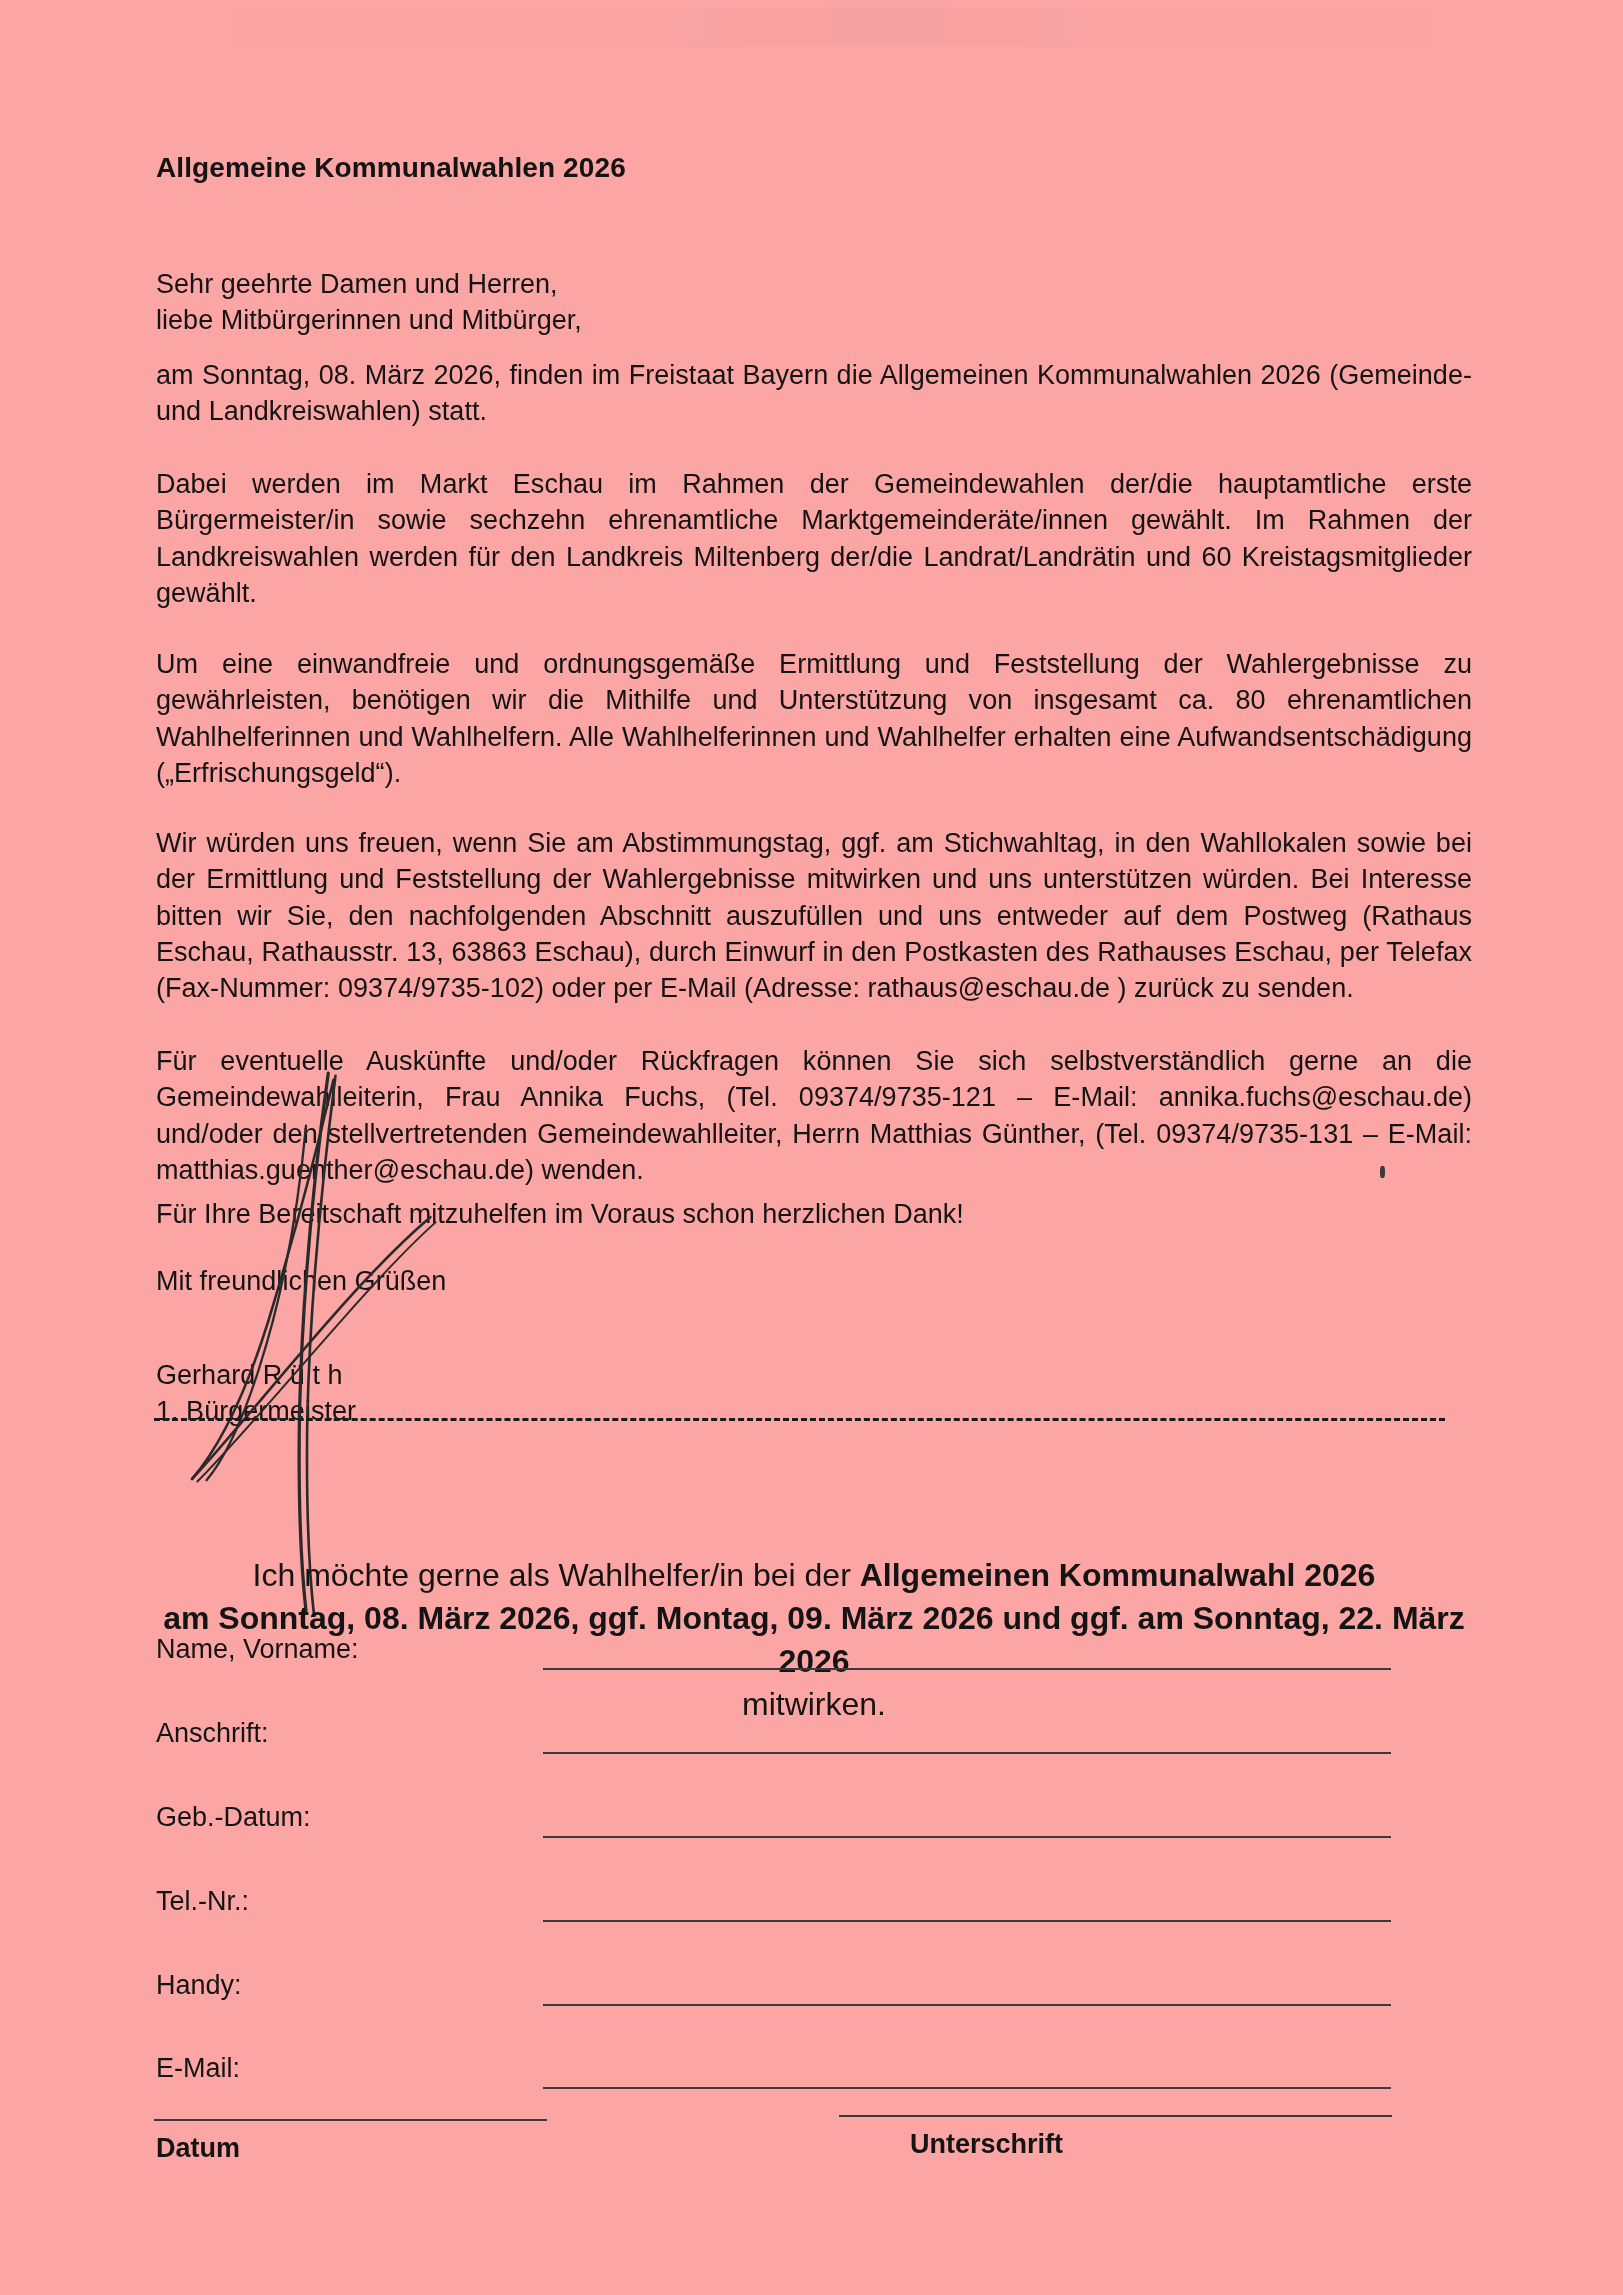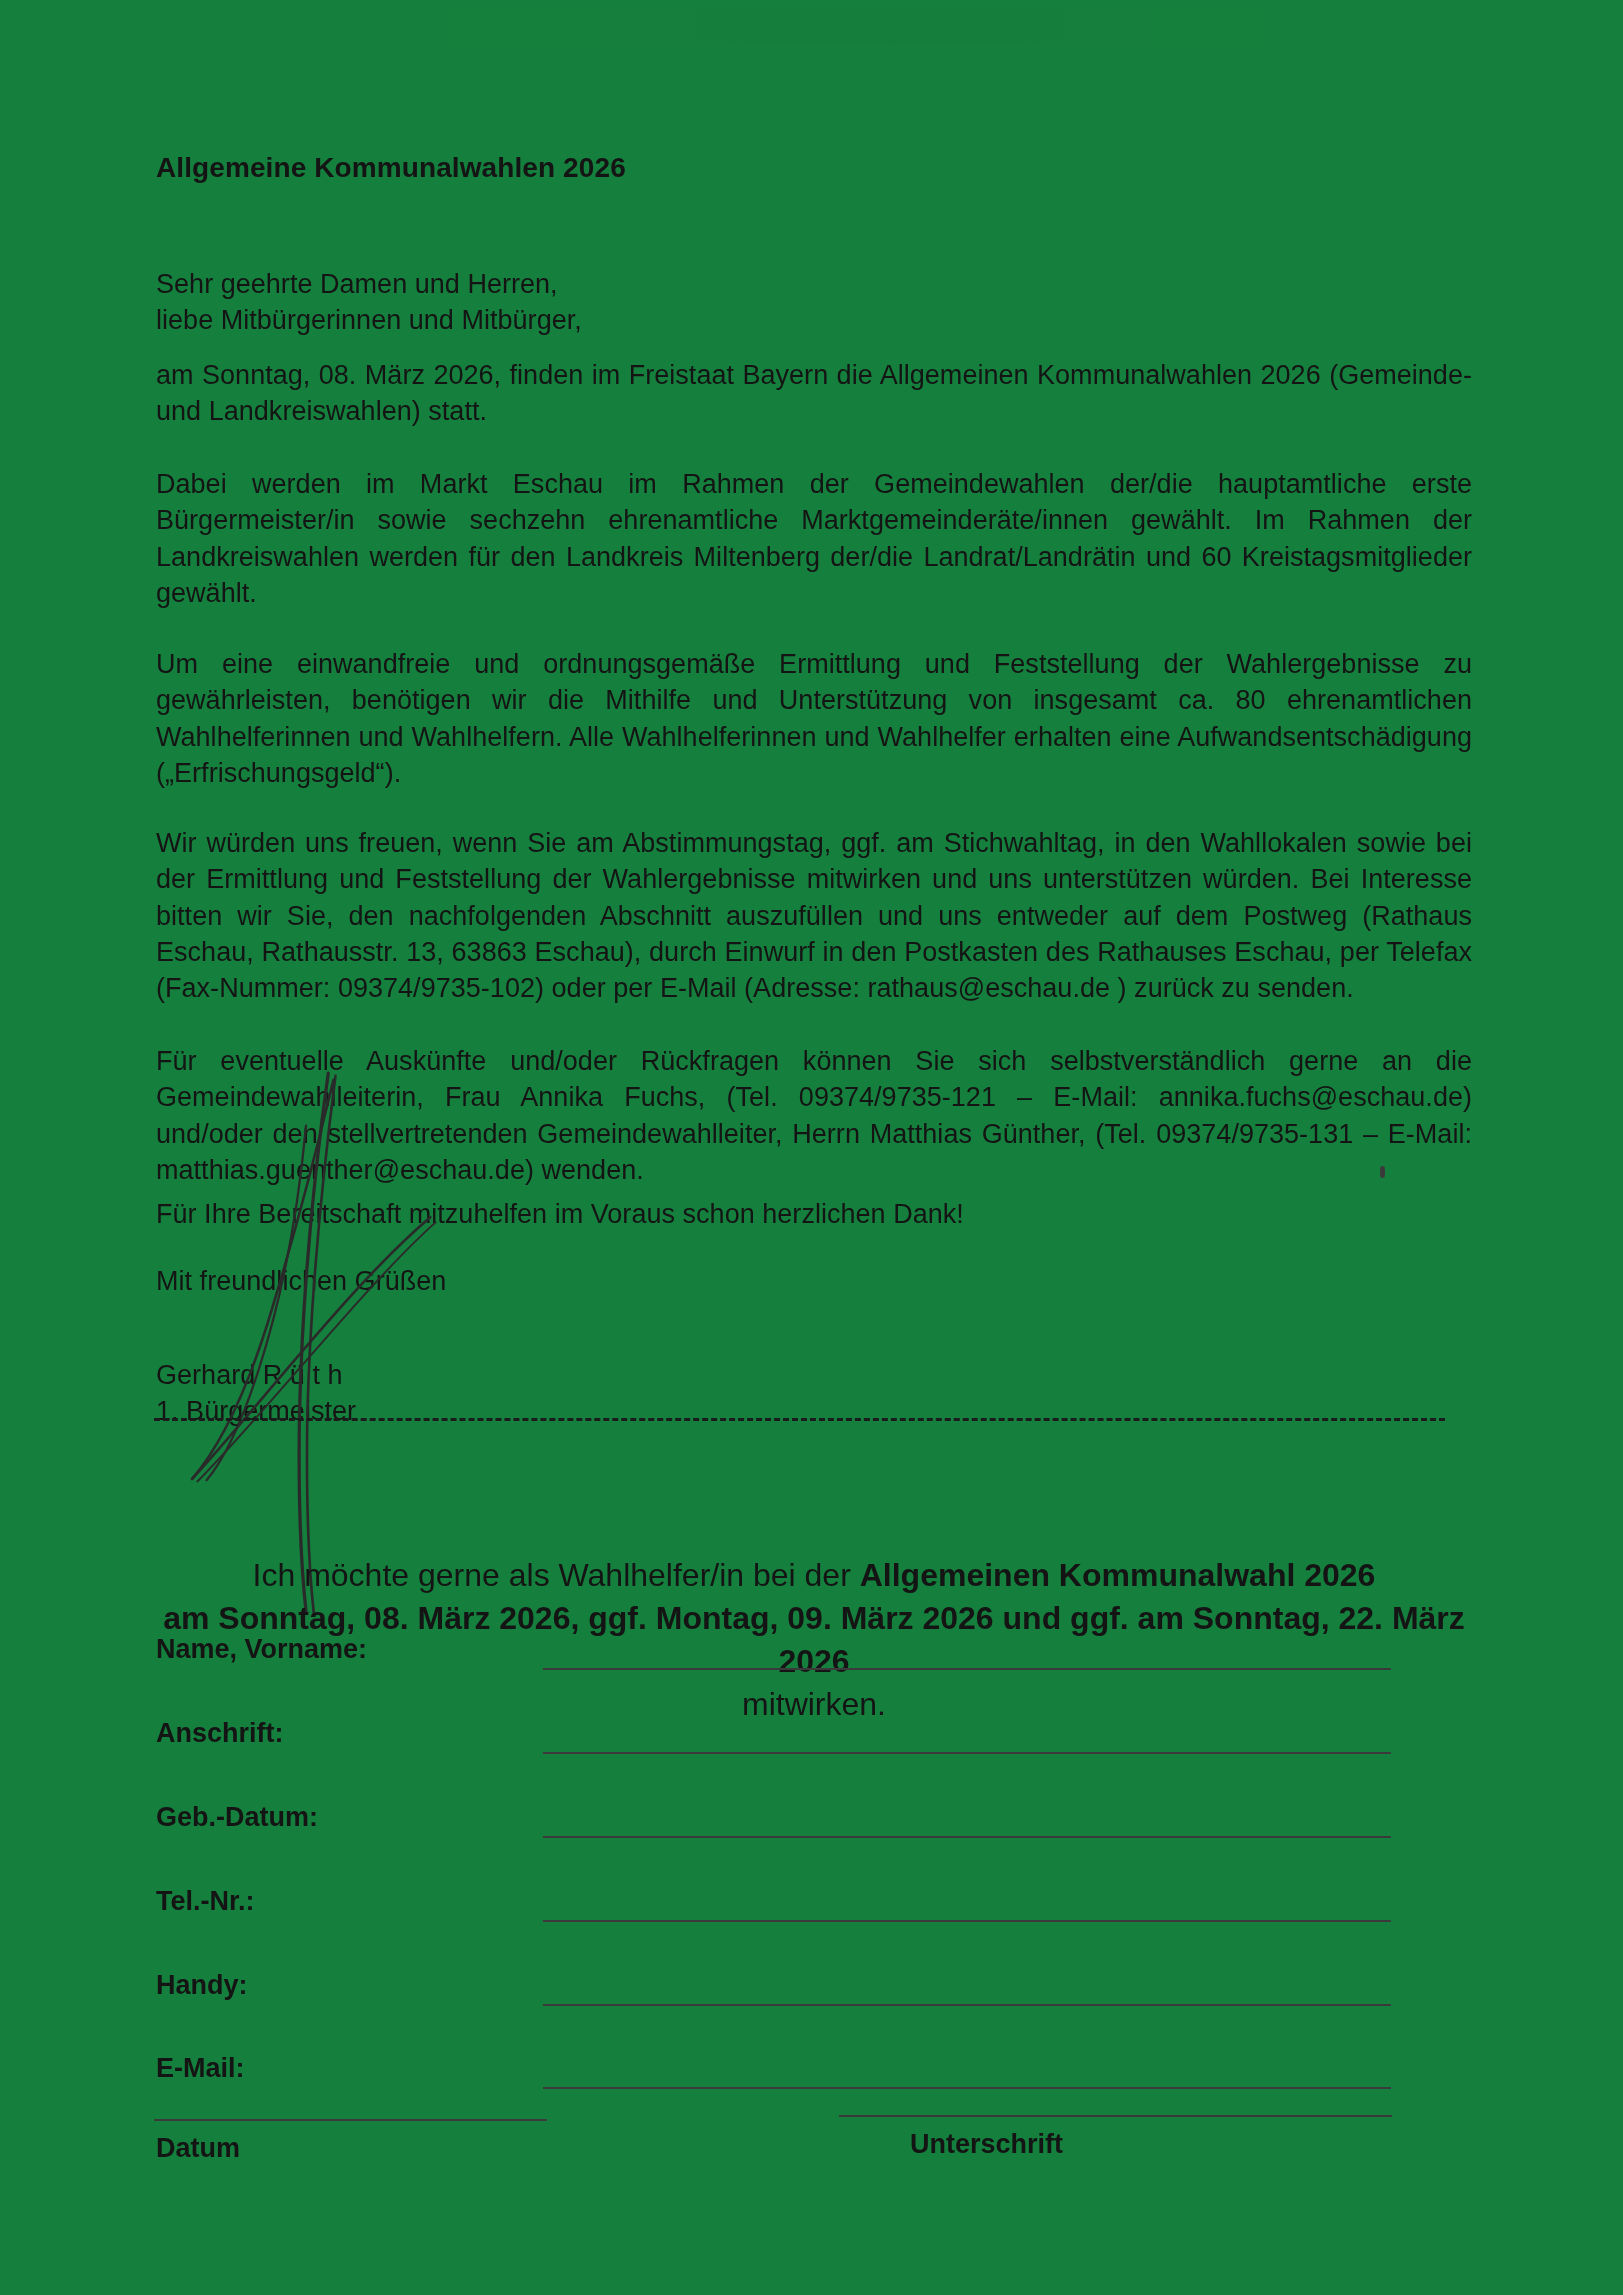--- a/index.html
+++ b/index.html
@@ -5,21 +5,21 @@
 <style>
   html, body {
     margin: 0;
     padding: 0;
     background: #ffffff;
   }
   .page {
     position: relative;
     width: 1623px;
     height: 2295px;
-    background: #15803d;
+    background: #fca5a5;
     overflow: hidden;
     font-family: "Liberation Sans", "DejaVu Sans", sans-serif;
     color: #141414;
     -webkit-font-smoothing: antialiased;
   }
 
   
   .col {
     position: absolute;
     left: 156px;
@@ -82,21 +82,21 @@
     position: absolute;
     left: 156px;
     width: 1244px;
     height: 46px;
   }
   .field .flabel {
     position: absolute;
     left: 0;
     top: 0;
     font-size: 27px;
-    font-weight: bold;
+    font-weight: normal;
     white-space: nowrap;
   }
   .field .fline {
     position: absolute;
     left: 387px;
     top: 34px;
     width: 848px;
     height: 0;
     border-top: 2.6px solid #3a3a3a;
   }

